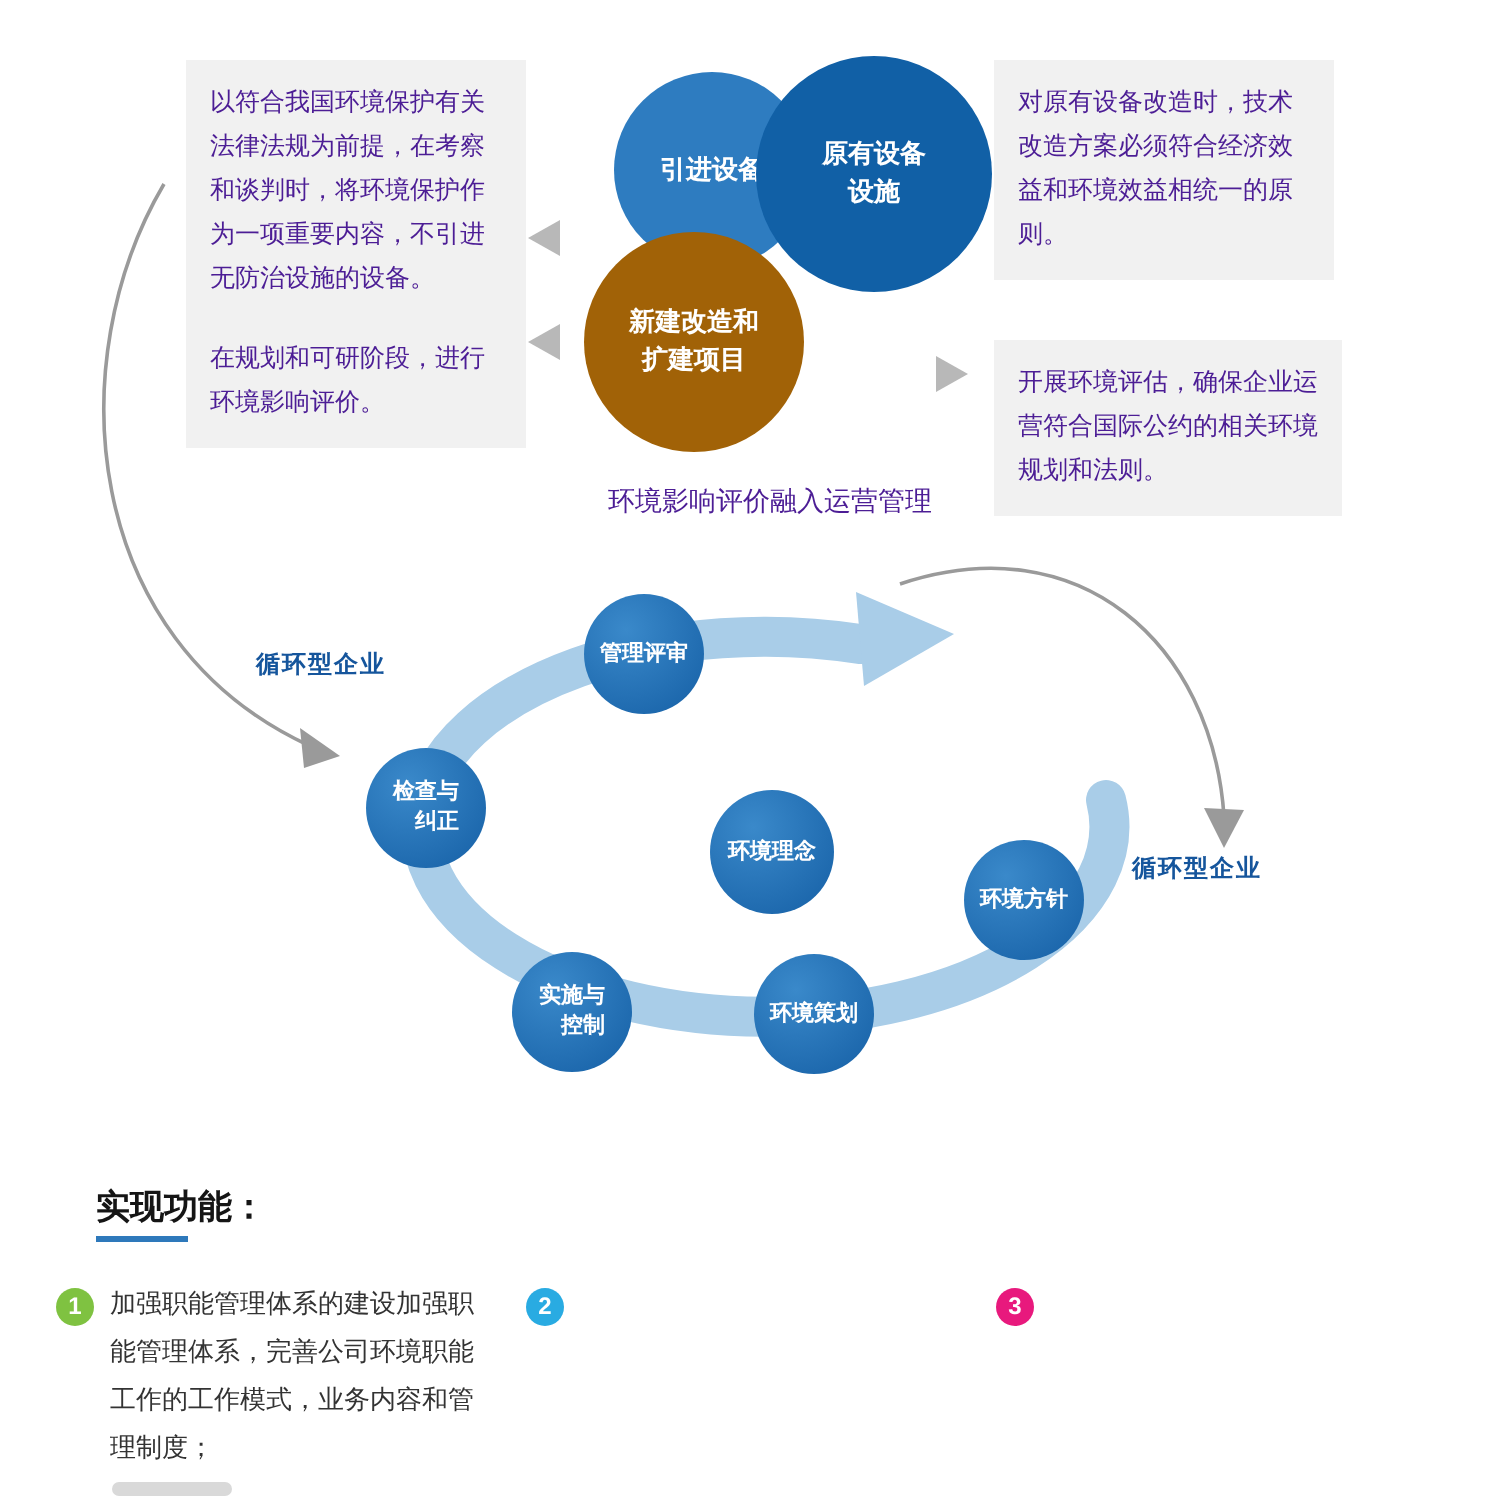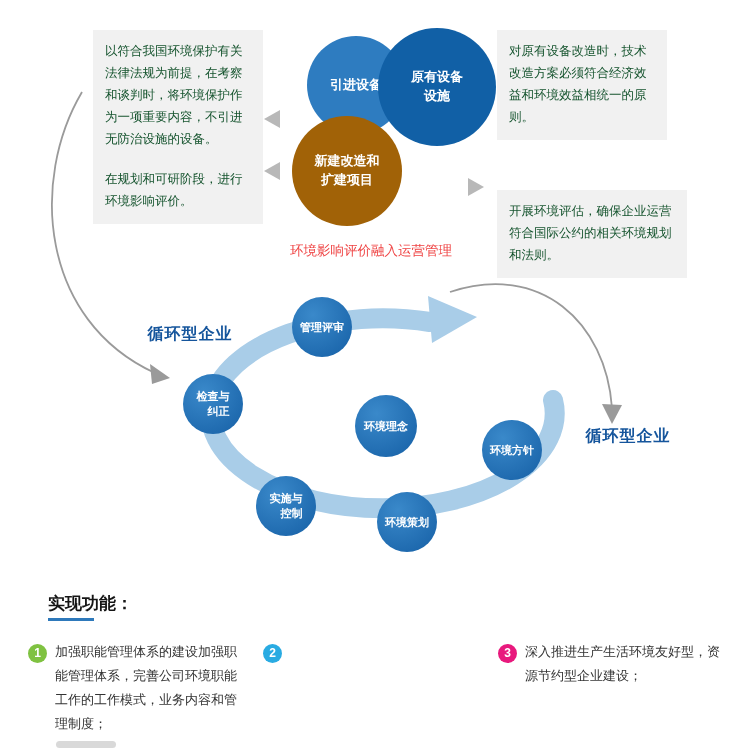--- a/index.html
+++ b/index.html
@@ -5,46 +5,46 @@
   * { margin:0; padding:0; box-sizing:border-box; }
   body { background:#fff; }
   .page {
     position:relative; width:750px; height:749px; background:#ffffff;
     font-family:"Liberation Sans","DejaVu Sans",sans-serif; overflow:hidden;
   }
   .arrows { position:absolute; left:0; top:0; z-index:1; pointer-events:none; }
 
   .note-box {
     position:absolute; background:#f1f1f1; padding:11px 12px;
-    font-size:12.5px; line-height:1.75; color:#14532d; z-index:2;
+    font-size:12.5px; line-height:1.75; color:#4c1d95; z-index:2;
   }
 
   .venn-circle {
     position:absolute; border-radius:50%; display:flex; align-items:center; justify-content:center;
     text-align:center; color:#fff; font-weight:bold; font-size:13px; line-height:1.45;
     white-space:pre-line;
   }
   .z1{z-index:1}.z2{z-index:2}.z3{z-index:3}.z4{z-index:4}
 
   .venn-caption {
-    position:absolute; left:290px; top:242px; width:190px; text-align:left;
-    font-size:13.5px; color:#ef4444; z-index:2;
+    position:absolute; left:290px; top:242px; width:190px; text-align:center;
+    font-size:13.5px; color:#4c1d95; z-index:2;
   }
 
   .node {
     position:absolute; border-radius:50%; z-index:3;
     background: radial-gradient(circle at 35% 30%, #3a89ca, #155fa5);
     color:#fff; font-weight:bold; font-size:11px; line-height:1.35;
     display:flex; align-items:center; justify-content:center; text-align:right;
     white-space:pre-line;
   }
 
   .cycle-label {
-    position:absolute; width:124px; text-align:center; z-index:3;
-    font-size:16px; font-weight:bold; letter-spacing:1px;
+    position:absolute; width:124px; text-align:left; z-index:3;
+    font-size:12px; font-weight:bold; letter-spacing:1px;
   }
 
   .fn-title { position:absolute; left:48px; top:592px; font-size:17px; font-weight:bold; color:#151515; z-index:2; }
   .fn-underline { position:absolute; left:48px; top:618px; width:46px; height:3px; z-index:2; }
 
   .fn-item { position:absolute; top:640px; font-size:13px; line-height:1.85; color:#333; z-index:2; }
   .fn-num {
     position:absolute; left:0; top:4px; width:19px; height:19px; border-radius:50%;
     color:#fff; font-size:12px; font-weight:bold;
     display:flex; align-items:center; justify-content:center;
@@ -74,52 +74,51 @@
 
     <polygon points="280,110 280,128 264,119" style="fill: rgb(184, 184, 184);"></polygon>
     <polygon points="280,162 280,180 264,171" style="fill: rgb(184, 184, 184);"></polygon>
     <polygon points="468,50 468,68 484,59" style="fill: rgb(184, 184, 184);"></polygon>
     <polygon points="468,178 468,196 484,187" style="fill: rgb(184, 184, 184);"></polygon>
   </svg>
 
   <div class="note-box" style="left:93px; top:30px; width:170px;">以符合我国环境保护有关法律法规为前提，在考察和谈判时，将环境保护作为一项重要内容，不引进无防治设施的设备。</div>
   <div class="note-box" style="left:93px; top:158px; width:170px;">在规划和可研阶段，进行环境影响评价。</div>
   <div class="note-box" style="left:497px; top:30px; width:170px;">对原有设备改造时，技术改造方案必须符合经济效益和环境效益相统一的原则。</div>
-  <div class="note-box" style="left:497px; top:170px; width:190px;margin-top:20px;">开展环境评估，确保企业运营符合国际公约的相关环境规划和法则。</div>
+  <div class="note-box" style="left:497px; top:170px; width:174px;">开展环境评估，确保企业运营符合国际公约的相关环境规划和法则。</div>
 
   <div class="venn-circle z2" style="left: 307px; top: 36px; width: 98px; height: 98px; background: rgb(46, 124, 192);">引进设备</div>
   <div class="venn-circle z3" style="left: 292px; top: 116px; width: 110px; height: 110px; background: #a16207;">新建改造和
 扩建项目</div>
   <div class="venn-circle z4" style="left: 378px; top: 28px; width: 118px; height: 118px; background: rgb(17, 96, 166);">原有设备
 设施</div>
 
   <div class="venn-caption">环境影响评价融入运营管理</div>
 
   <div class="cycle-label" style="left: 128px; top: 324px; color: rgb(21, 85, 156);">循环型企业</div>
   <div class="cycle-label" style="left: 566px; top: 426px; color: rgb(21, 85, 156);">循环型企业</div>
 
   <div class="node" style="left:292px; top:297px; width:60px; height:60px;">管理评审</div>
   <div class="node" style="left:256px; top:476px; width:60px; height:60px;">实施与
 控制</div>
   <div class="node" style="left:183px; top:374px; width:60px; height:60px;">检查与
 纠正</div>
-  <div class="node" style="left:377px; top:492px; width:60px; height:60px;">环境策划</div>
+  <div class="node" style="left:377px; top:477px; width:60px; height:60px;">环境策划</div>
   <div class="node" style="left:482px; top:420px; width:60px; height:60px;">环境方针</div>
   <div class="node" style="left:355px; top:395px; width:62px; height:62px;">环境理念</div>
 
   <div class="fn-title">实现功能：</div>
   <div class="fn-underline" style="background: rgb(46, 121, 187);"></div>
 
   <div class="fn-item" style="left:28px; width:212px;">
     <span class="fn-num" style="background: rgb(127, 194, 65);">1</span>
     <div class="fn-text">加强职能管理体系的建设加强职能管理体系，完善公司环境职能工作的工作模式，业务内容和管理制度；</div>
   </div>
   <div class="fn-item" style="left:263px; width:222px;">
     <span class="fn-num" style="background: rgb(41, 171, 226);">2</span>
   </div>
   <div class="fn-item" style="left:498px; width:226px;">
     <span class="fn-num" style="background: rgb(232, 25, 125);">3</span>
-    <div class="fn-text">深入推进生产生活环境友好型，资源节约型企业建设；</div>
   </div>
 
   <div class="scroll-thumb"></div>
 
 </div>
 
 </body></html>

